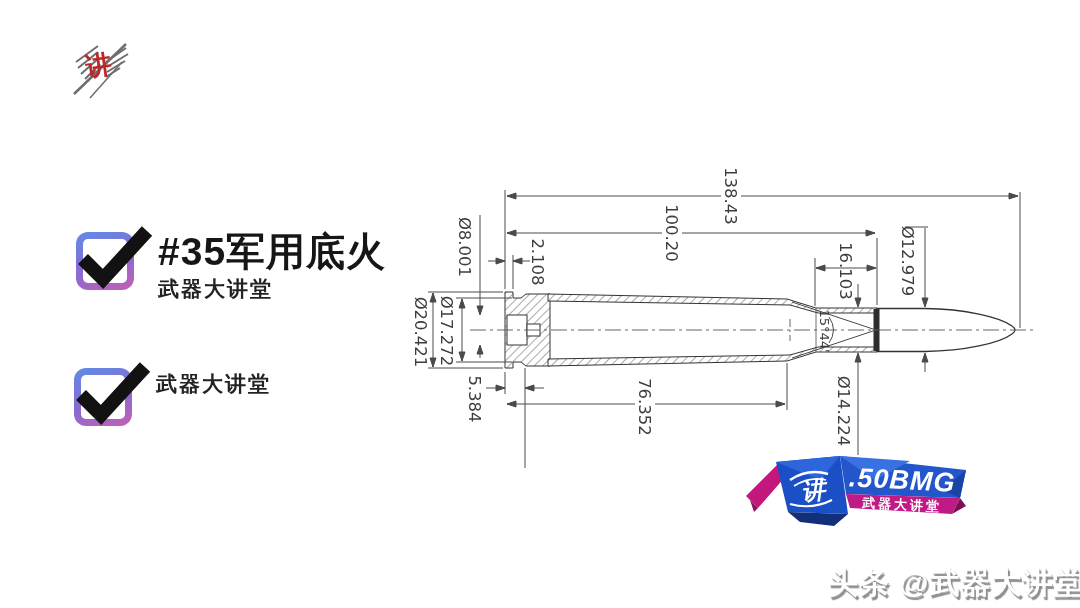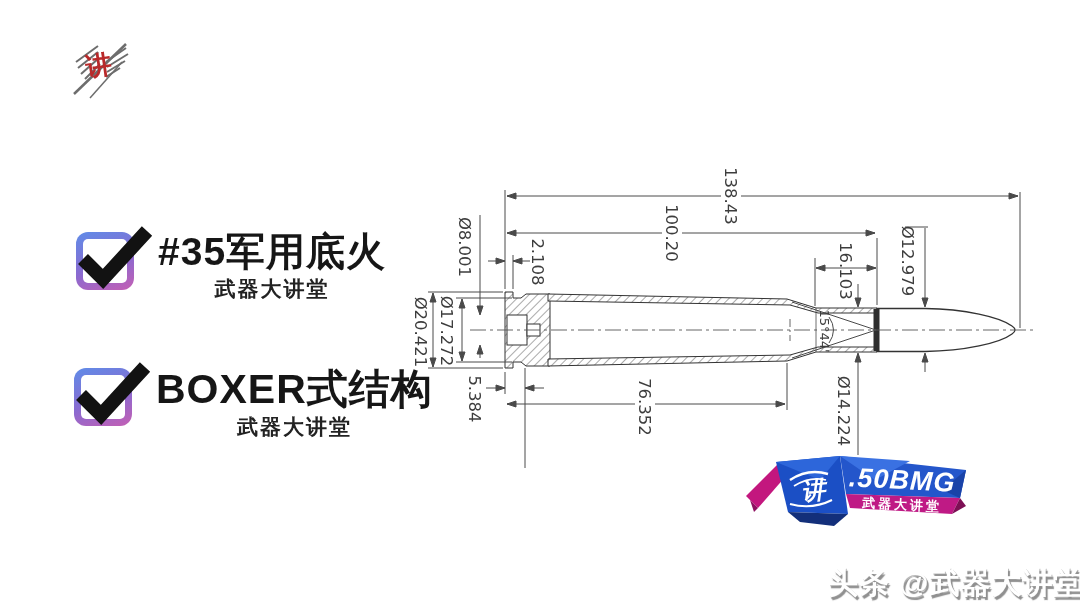--- a/index.html
+++ b/index.html
@@ -5,21 +5,21 @@
   html,body{margin:0;padding:0;background:#e8e8e8;}
   #stage{position:relative;width:1080px;height:608px;background:#ffffff;overflow:hidden;
          font-family:"Liberation Sans","DejaVu Sans",sans-serif;}
   
   .check-item{position:absolute;display:flex;align-items:flex-start;}
   .checkbox{position:relative;width:44px;height:44px;border-radius:12px;border:7px solid transparent;
             background:linear-gradient(#fff,#fff) padding-box,
                        linear-gradient(160deg,#5f8ce8 0%,#8a6ad0 55%,#c45fb4 100%) border-box;
             flex:0 0 auto;}
   .checkmark{position:absolute;left:-6px;top:-14px;width:78px;height:66px;overflow:visible;}
-  .check-texts{margin-left:24px;display:flex;flex-direction:column;align-items:center;}
+  .check-texts{margin-left:24px;display:flex;flex-direction:column;}
   .check-label{font-weight:900;color:#161616;letter-spacing:1px;white-space:nowrap;line-height:1.05;}
   .check-sub{font-weight:900;color:#222;font-size:21px;letter-spacing:2px;margin-top:2px;}
   #item1 .check-label{font-size:39px;}
   #item2 .check-label{font-size:41px;}
   
   #drawing{position:absolute;left:405px;top:138px;}
   .dimtxt{font-family:"DejaVu Sans",sans-serif;font-size:16.5px;fill:#3d3d3d;}
   .dimtxt-small{font-family:"DejaVu Sans",sans-serif;font-size:13px;fill:#3d3d3d;}
   
   #banner{position:absolute;left:740px;top:450px;}
@@ -63,21 +63,20 @@
     </div>
   </div>
 
   <div id="item2" class="check-item" style="left:74px;top:368px;">
     <div class="checkbox">
       <svg class="checkmark" viewBox="0 0 78 66">
         <path d="M6,34 L26,54 L70,6" stroke="#121212" stroke-width="14" fill="none"></path>
       </svg>
     </div>
     <div class="check-texts">
-      <div class="check-label">BOXER式结构</div>
       <div class="check-sub">武器大讲堂</div>
     </div>
   </div>
 
   <svg id="drawing" width="650" height="345" viewBox="405 138 650 345">
     <defs>
       <pattern id="hatch" width="6" height="6" patternUnits="userSpaceOnUse" patternTransform="rotate(45)">
         <rect width="6" height="6" fill="#ffffff"></rect>
         <line x1="0" y1="0" x2="0" y2="6" stroke="#555" stroke-width="1"></line>
       </pattern>

